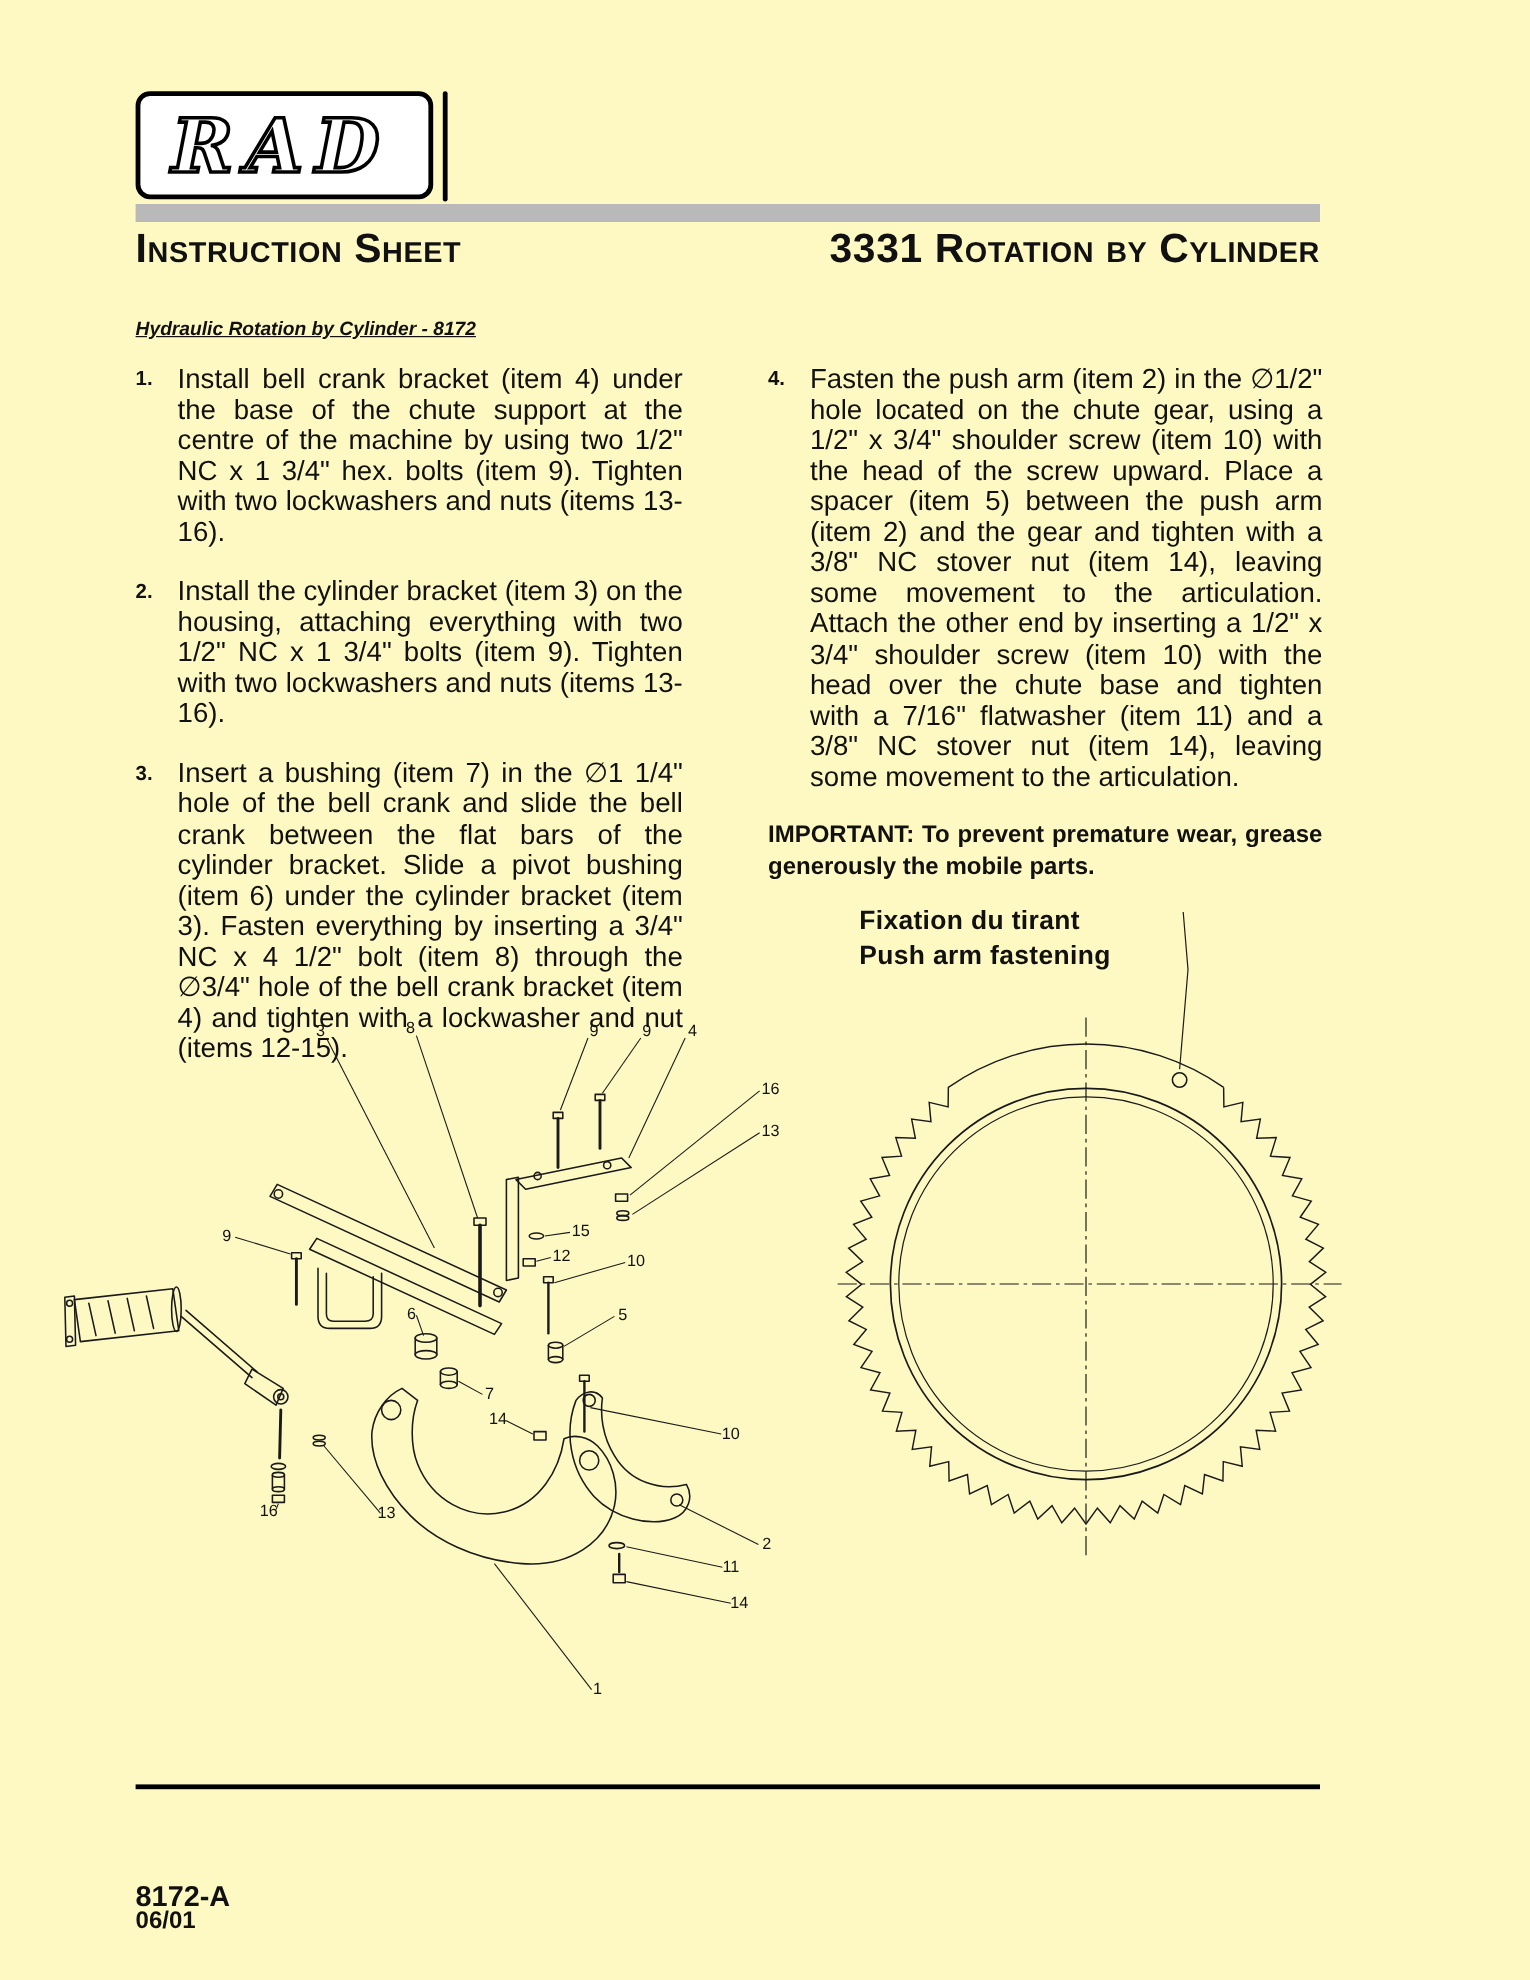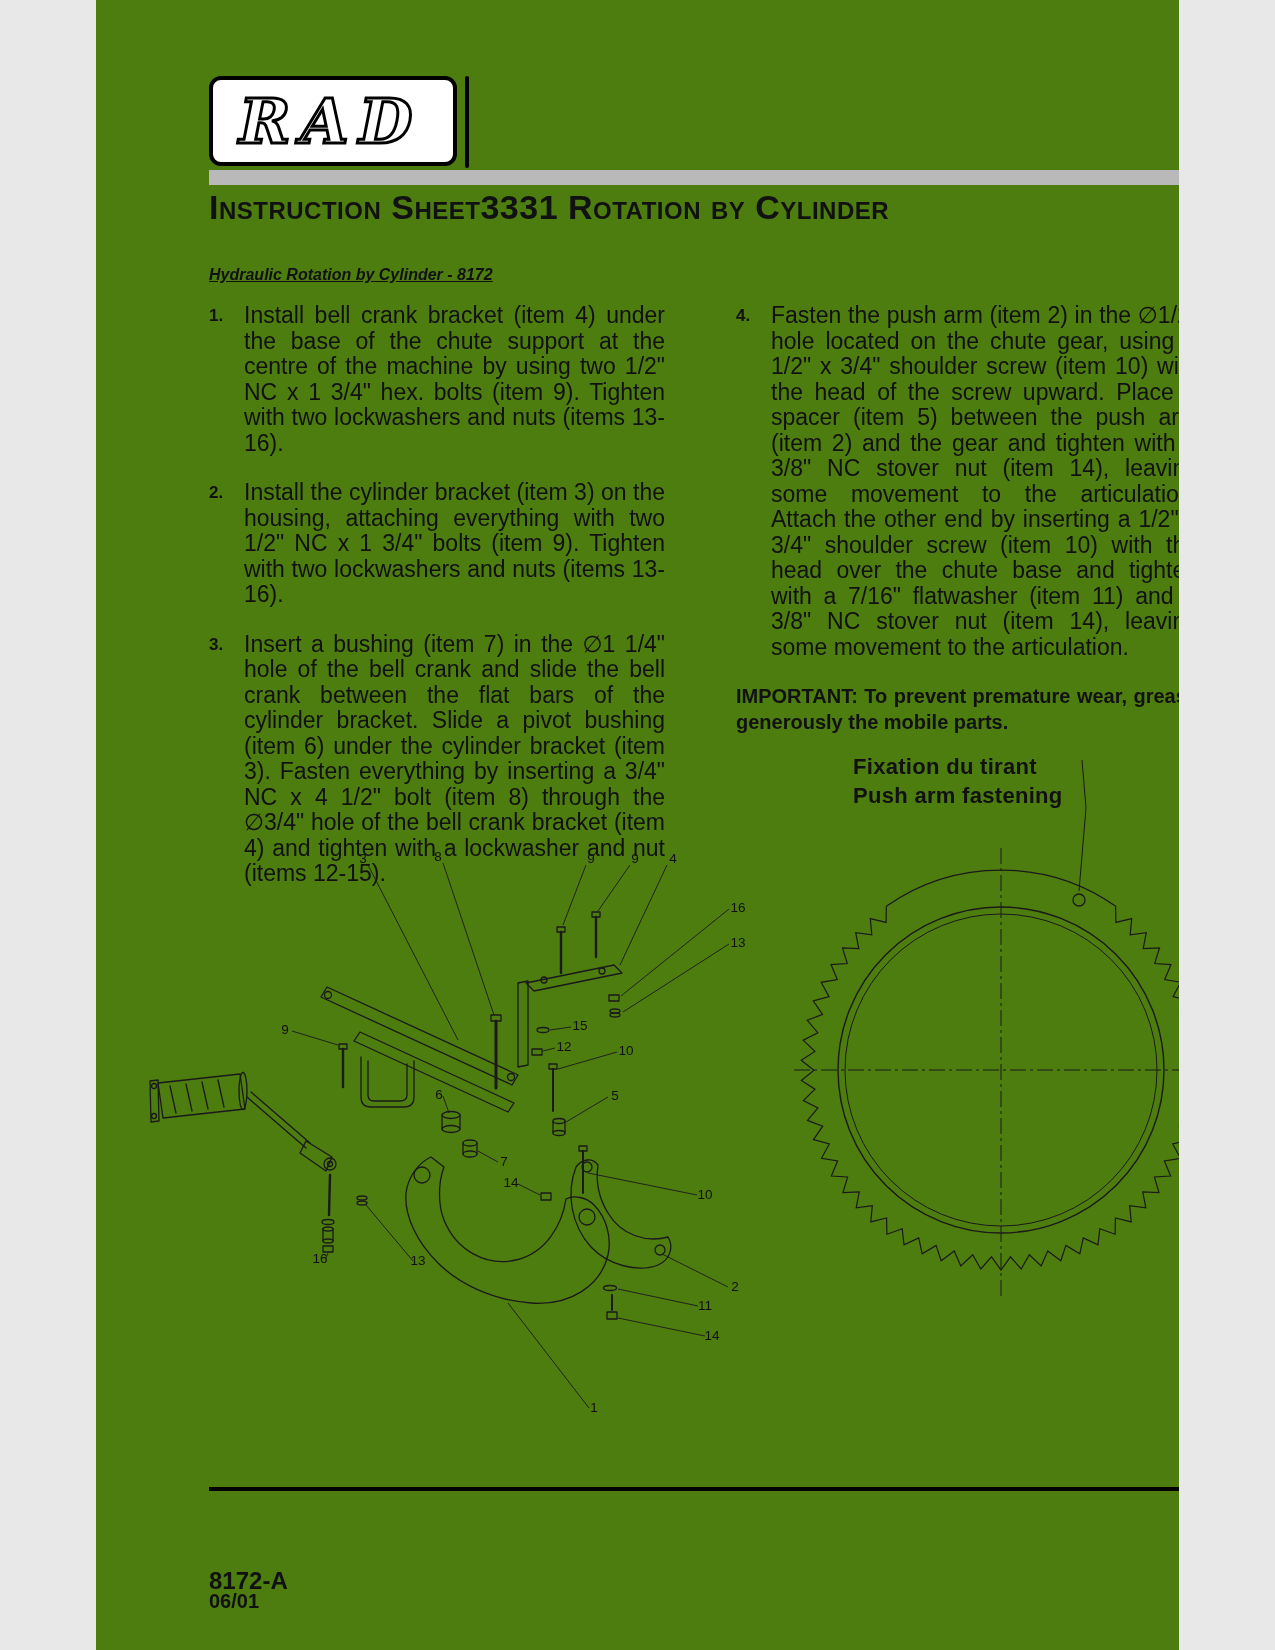--- a/index.html
+++ b/index.html
@@ -1,43 +1,43 @@
 <!DOCTYPE html>
 <html><head>
 <meta charset="utf-8">
 <style>
   * { margin:0; padding:0; box-sizing:border-box; }
   body { background:#e8e8e8; font-family:"Liberation Sans", sans-serif; }
-  .page { position:relative; width:1083px; height:1650px; background:#4d7c0f; margin:0 auto; overflow:hidden; color:#111; }
+  .page { position:relative; width:1275px; height:1650px; background:#fef9c3; margin:0 auto; overflow:hidden; color:#111; }
 
   
   .logo-box { position:absolute; left:113px; top:76px; width:248px; height:90px;
               border:4px solid #000; border-radius:12px; display:flex; align-items:center; padding-left:26px; background:#fff; }
   .logo-dbl { position:absolute; left:369px; top:76px; width:4px; height:92px; background:#000; border-radius:2px; }
   .logo-text { font-family:"DejaVu Serif", serif; font-style:italic; font-weight:bold; font-size:62px;
                letter-spacing:10px; color:#fff; -webkit-text-stroke:3px #000; text-shadow:0 0 1px #000; }
 
   
   .gray-bar { position:absolute; left:113px; top:170px; width:987px; height:15px; background:#b9b9b9; }
-  .header-row { position:absolute; left:113px; top:188px; width:987px; display:flex; }
+  .header-row { position:absolute; left:113px; top:188px; width:987px; display:flex; justify-content:space-between; }
   .header-title { font-variant:small-caps; font-weight:bold; font-size:34px; letter-spacing:0.5px; }
 
   
   .section-title { position:absolute; left:113px; top:266px; font-size:16px; font-weight:bold; font-style:italic; text-decoration:underline; }
 
   
   .col-left  { position:absolute; left:113px; top:303px; width:456px; }
   .col-right { position:absolute; left:640px; top:303px; width:462px; }
   .step { display:grid; grid-template-columns:35px 1fr; margin-bottom:24px; }
   .step-num { font-weight:bold; font-size:17px; line-height:25.5px; }
   .step-text { font-size:23px; line-height:25.5px; text-align:justify; }
   .important { font-size:20px; line-height:25.5px; font-weight:bold; text-align:justify; }
 
   
-  .gear-label { position:absolute; left:757px; top:752px; font-size:22px; font-weight:bold; line-height:29px; letter-spacing:0.3px; }
+  .gear-label { position:absolute; left:716px; top:752px; font-size:22px; font-weight:bold; line-height:29px; letter-spacing:0.3px; }
 
   
   .exploded { position:absolute; left:50px; top:845px; width:630px; height:600px; }
   .gearwrap { position:absolute; left:690px; top:748px; width:440px; height:560px; }
   svg text { font-family:"Liberation Sans", sans-serif; font-size:13.5px; fill:#111; }
 
   
   .footer-rule { position:absolute; left:113px; top:1487px; width:987px; height:4px; background:#000; }
   .footer-doc  { position:absolute; left:113px; top:1567px; font-size:24px; font-weight:bold; }
   .footer-date { position:absolute; left:113px; top:1590px; font-size:20px; font-weight:bold; }

